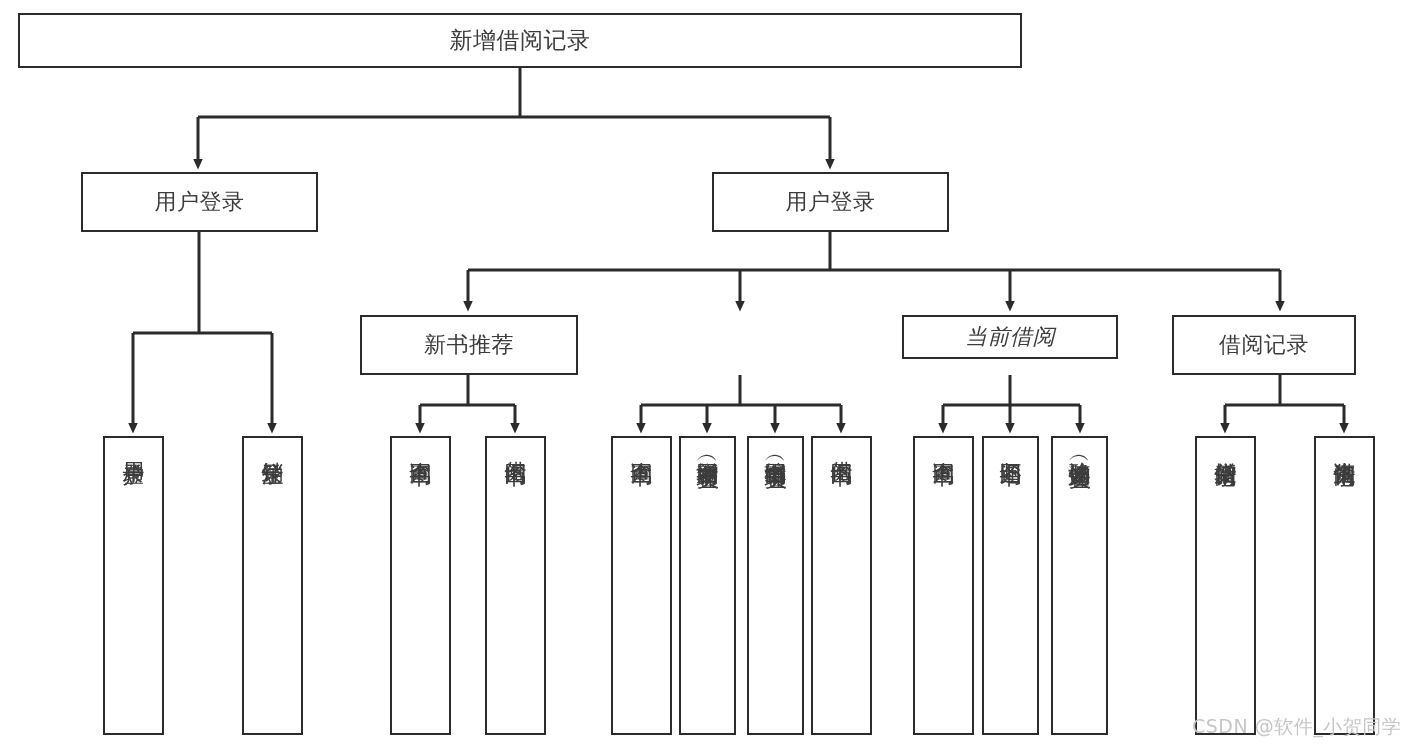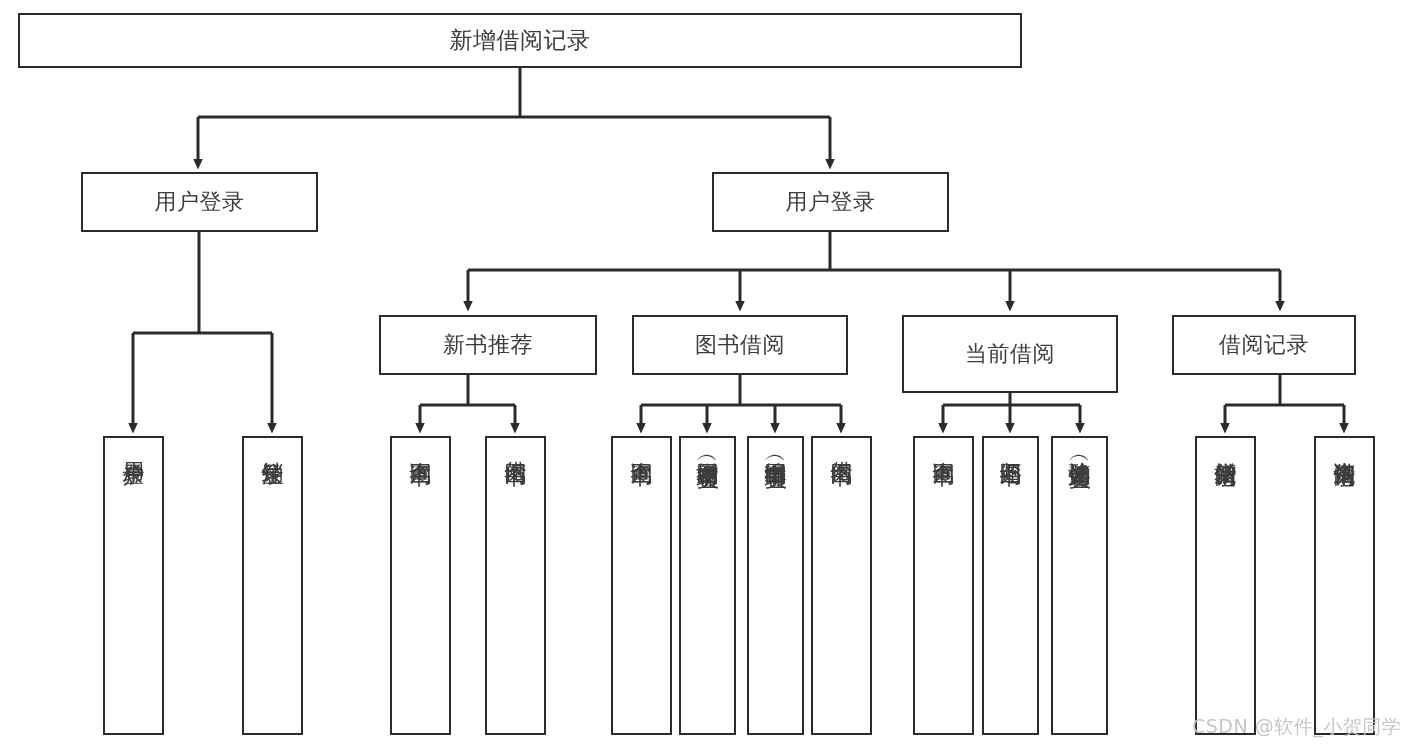--- a/index.html
+++ b/index.html
@@ -126,27 +126,24 @@
     <span class="node-label">新增借阅记录</span>
   </div>
 
   <div class="node level1" style="left:81px; top:172px; width:237px; height:60px;">
     <span class="node-label">用户登录</span>
   </div>
   <div class="node level1" style="left:712px; top:172px; width:237px; height:60px;">
     <span class="node-label">用户登录</span>
   </div>
 
-  <div class="node level2" style="left:360px; top:315px; width:218px; height:60px;margin-left:19px;">
+  <div class="node level2" style="left:360px; top:315px; width:218px; height:60px;">
     <span class="node-label">新书推荐</span>
   </div>
-  <div class="node level2" style="left:632px; top:315px; width:216px; height:60px;">
-    <span class="node-label">图书借阅</span>
-  </div>
-  <div class="node level2" style="left:902px; top:315px; width:216px; height:78px;">
+  <div class="node level2" style="left:902px; top:315px; width:216px; height:44px;font-style:italic;">
     <span class="node-label">当前借阅</span>
   </div>
   <div class="node level2" style="left:1172px; top:315px; width:184px; height:60px;">
     <span class="node-label">借阅记录</span>
   </div>
 
   <div class="node leaf" style="left:103px; top:436px; width:61px; height:299px;">
     <span class="node-label">用户登录</span>
   </div>
   <div class="node leaf" style="left:242px; top:436px; width:61px; height:299px;">

